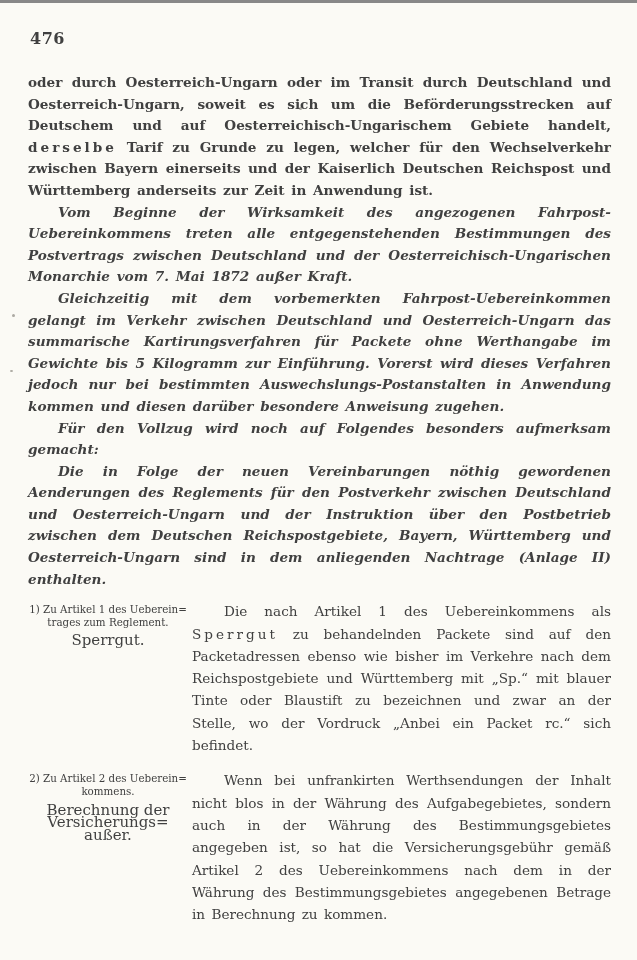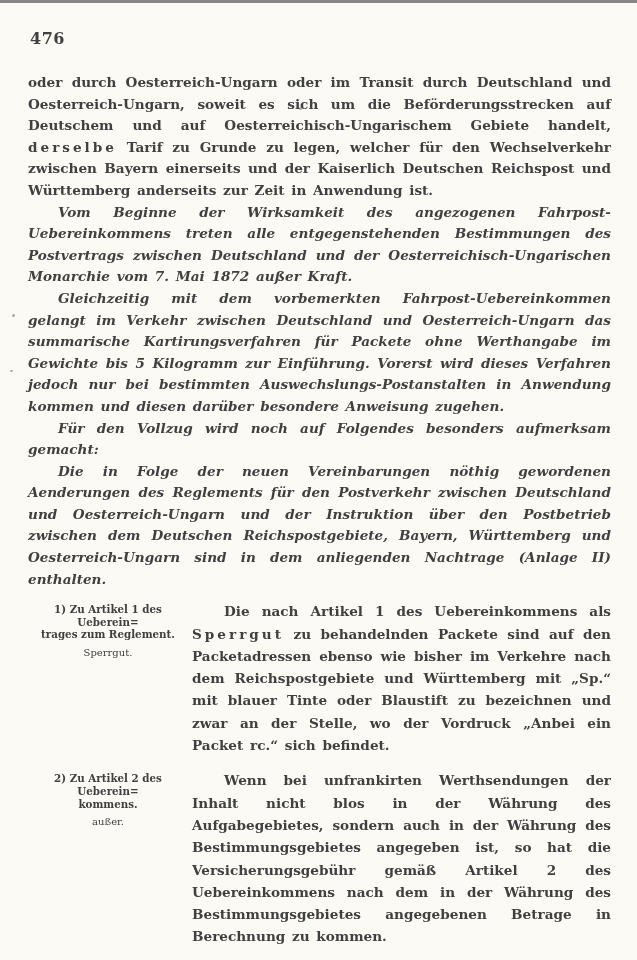--- a/index.html
+++ b/index.html
@@ -35,36 +35,36 @@
   .section { display: flex; align-items: flex-start; margin-bottom: 13px; }
   .note {
     flex: 0 0 160px;
     width: 160px;
     text-align: center;
     padding-top: 3px;
   }
   .note .nt {
     font-size: 10.3px;
     line-height: 12.6px;
-    font-weight: bold;
+    font-weight: normal;
   }
   .note .ns {
-    font-size: 10px;
+    font-size: 15px;
     line-height: 12.6px;
     font-weight: normal;
   }
   .note .nt + .ns { margin-top: 6px; }
   .sbody {
     flex: 1;
     margin: 0 0 0 4px;
     text-align: justify;
     text-indent: 32px;
     font-size: 13.6px;
     line-height: 22.3px;
-    font-weight: bold;
+    font-weight: normal;
     word-spacing: 2px;
   }
   .speck {
     position: absolute;
     border-radius: 50%;
     background: #6b675f;
     opacity: 0.55;
   }
   .speck.s1 { left: 12px;  top: 311px; width: 3px; height: 3px; }
   .speck.s2 { left: 10px;  top: 367px; width: 3px; height: 2px; }
@@ -94,20 +94,21 @@
           <div class="nt">trages zum Reglement.</div>
           <div class="ns">Sperrgut.</div>
         </div>
         <p class="sbody"><span>Die nach Artikel 1 des Uebereinkommens als </span><span class="spaced">Sperrgut</span><span> zu behandelnden Packete sind auf den Packetadressen ebenso wie bisher im Verkehre nach dem Reichspostgebiete und Württemberg mit „Sp.“ mit blauer Tinte oder Blaustift zu bezeichnen und zwar an der Stelle, wo der Vordruck „Anbei ein Packet rc.“ sich befindet.</span></p>
       </div>
 
       <div class="section">
         <div class="note">
           <div class="nt">2) Zu Artikel 2 des Ueberein=</div>
           <div class="nt">kommens.</div>
+          <div class="ns">Berechnung der Versicherungs=</div>
           <div class="ns">außer.</div>
         </div>
         <p class="sbody"><span>Wenn bei unfrankirten Werthsendungen der Inhalt nicht blos in der Währung des Aufgabegebietes, sondern auch in der Währung des Bestimmungsgebietes angegeben ist, so hat die Versicherungsgebühr gemäß Artikel 2 des Uebereinkommens nach dem in der Währung des Bestimmungsgebietes angegebenen Betrage in Berechnung zu kommen.</span><span class="spaced"></span><span></span></p>
       </div>
 
       <div class="section">
         <div class="note">
           
           
           

